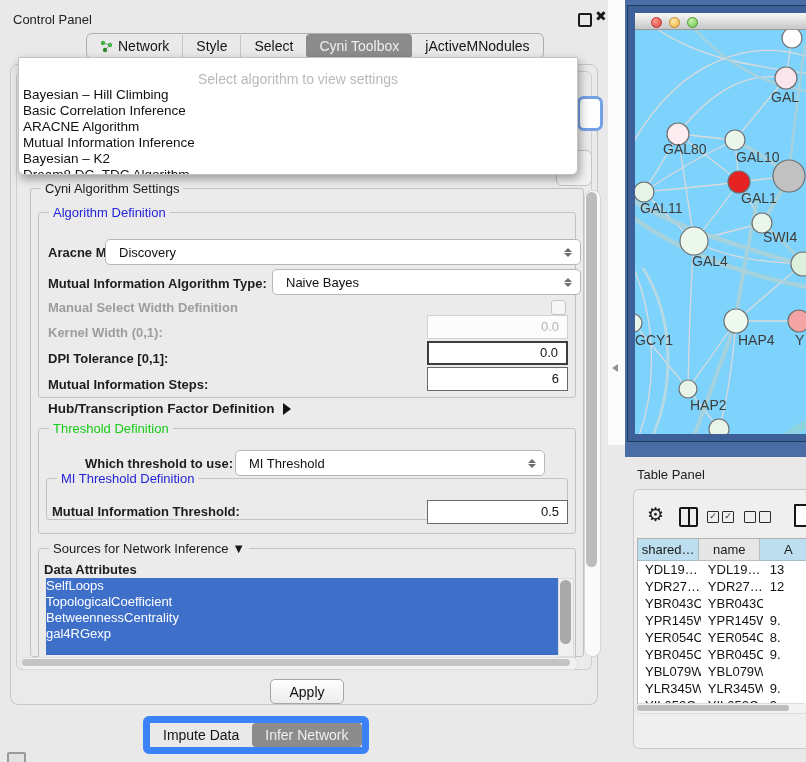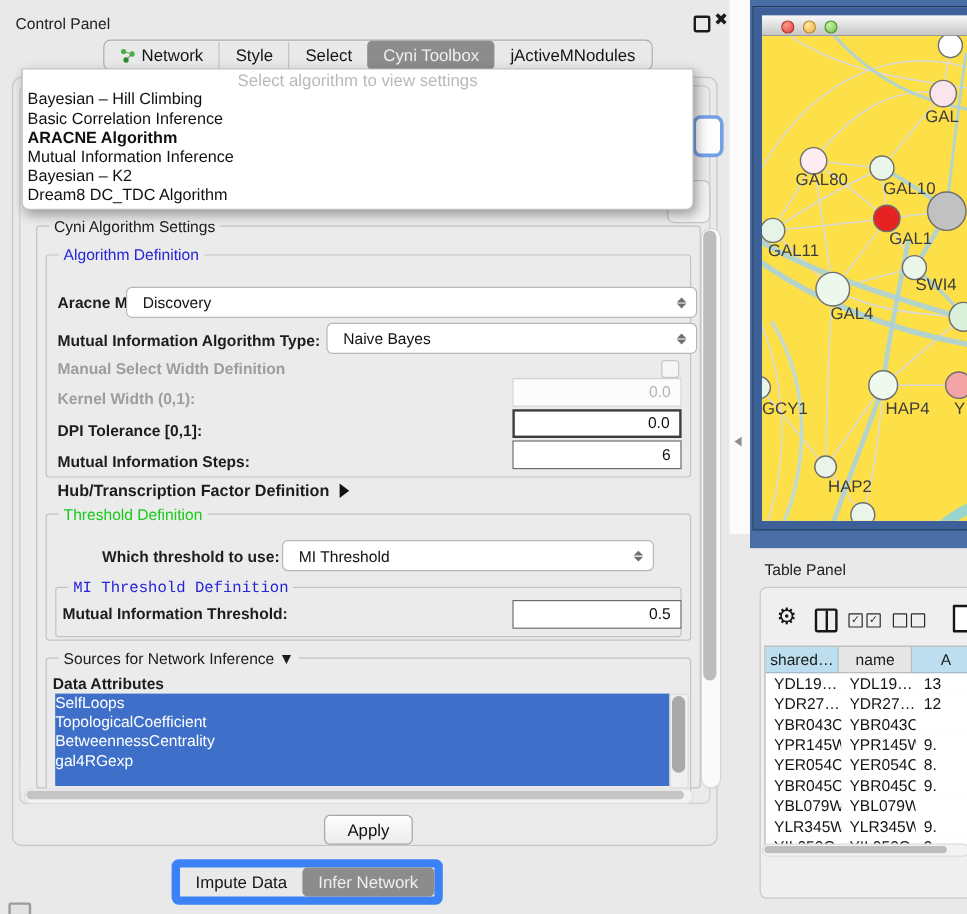--- a/index.html
+++ b/index.html
@@ -69,23 +69,23 @@
   .apply-btn{left:270px;top:679px;width:72px;height:23px;border:1px solid #a6a6a6;border-radius:5px;
              background:linear-gradient(#fefefe,#ececec);font-size:14px;color:#111;
              display:flex;align-items:center;justify-content:center;}
 
   .hub-arrow{width:0;height:0;border-top:6px solid transparent;border-bottom:6px solid transparent;
              border-left:8px solid #111;display:inline-block;margin-left:8px;vertical-align:-2px;}
 
   
   .popup{left:18px;top:57px;width:558px;height:116px;background:#fff;border:1px solid #c2c2c2;
          border-radius:0 0 6px 6px;box-shadow:2px 4px 10px rgba(0,0,0,.35);z-index:50;overflow:hidden;}
-  .popup-placeholder{text-align:center;color:#b9b9b9;font-size:14px;line-height:16px;margin-top:1px;}
+  .popup-placeholder{text-align:center;color:#b9b9b9;font-size:14px;line-height:16px;margin-top:13px;}
   .dd-item{font-size:13.5px;color:#101010;line-height:16px;padding-left:4px;white-space:nowrap;}
-  .dd-item.selected{font-weight:bold;}
+  .dd-item.selected{font-weight:normal;}
 
   .bottom-tabbar{left:143px;top:716px;height:24px;display:flex;align-items:center;
                  border:7px solid #3b82f6;border-radius:6px;background:#e9e9e9;}
 
   .mini-square{left:7px;top:752px;width:15px;height:14px;border:2px solid #9a9a9a;border-radius:2px;background:#e2e2e2;}
 
   
   .divider{left:608px;top:0;width:17px;height:445px;background:#fbfbfb;}
   .divider2{left:608px;top:445px;width:17px;height:317px;background:#e9e9e9;}
   .collapse-arrow{left:612px;top:364px;width:0;height:0;border-top:4px solid transparent;
@@ -94,21 +94,21 @@
   
   .desktop{left:625px;top:0;width:181px;height:457px;background:#4a6da6;}
   .net-window{left:628px;top:6px;width:185px;height:435px;border:7px solid #3c6097;outline:1px solid #1e3a5f;
               box-sizing:border-box;background:#fff;}
   .net-titlebar{position:absolute;left:0;top:0;right:0;height:16px;
                 background:linear-gradient(#f8f8f8,#c7c7c7);border-bottom:1px solid #9a9a9a;}
   .light{position:absolute;top:4px;width:11px;height:11px;border-radius:50%;box-sizing:border-box;}
   .light.red{left:16px;background:radial-gradient(circle at 35% 30%,#ff9a8d,#e0443a);border:1px solid #b53229;}
   .light.yellow{left:34px;background:radial-gradient(circle at 35% 30%,#ffe9a8,#efb13f);border:1px solid #c08b27;}
   .light.green{left:52px;background:radial-gradient(circle at 35% 30%,#c7f3a8,#6cbf47);border:1px solid #4f9630;}
-  .net-content{position:absolute;left:0;top:17px;right:0;bottom:0;background:#fde047;overflow:hidden;}
+  .net-content{position:absolute;left:0;top:17px;right:0;bottom:0;background:#7dd3fc;overflow:hidden;}
   .e-g{stroke:#dadada;stroke-width:1.3;fill:none;}
   .e-t{stroke:#abd1d9;fill:none;opacity:.9;}
   .net-label{font-size:14px;fill:#3d3d3d;}
 
   
   .tp-bg{left:625px;top:457px;width:181px;height:305px;background:#e9e9e9;}
   .tp-title{left:637px;top:467px;font-size:13px;color:#222;}
   .tp-inner{left:633px;top:489px;width:180px;height:258px;border:1px solid #c9c9c9;border-radius:6px;background:#efefef;}
   .gear{left:647px;top:503px;font-size:19px;color:#161616;}
   .col-icon{left:679px;top:507px;width:15px;height:16px;border:2px solid #161616;border-radius:2px;}
@@ -215,21 +215,21 @@
     <span class="gb-title t-green">Threshold Definition</span>
   </div>
   <div class="abs lbl" style="left:85px;top:456px;">Which threshold to use:</div>
   <div class="abs combo" style="left:235px;top:450px;width:295px;height:24px;">
     <span>MI Threshold</span>
     <span class="spin">
         <i class="up"></i>
         <i class="dn"></i>
       </span>
   </div>
-  <div class="abs groupbox" style="left:46px;top:489px;width:520px;height:40px;font-family:Liberation Mono, monospace;">
+  <div class="abs groupbox" style="left:46px;top:478px;width:520px;height:40px;">
     <span class="gb-title t-blue">MI Threshold Definition</span>
   </div>
   <div class="abs lbl" style="left:52px;top:504px;">Mutual Information Threshold:</div>
   <div class="abs field" style="left:427px;top:500px;width:131px;height:22px;">0.5</div>
 
   <div class="abs groupbox" style="left:38px;top:548px;width:536px;height:112px;">
     <span class="gb-title t-black">Sources for Network Inference ▼</span>
   </div>
   <div class="abs lbl" style="left:44px;top:562px;">Data Attributes</div>
   <div class="abs attr-list">

